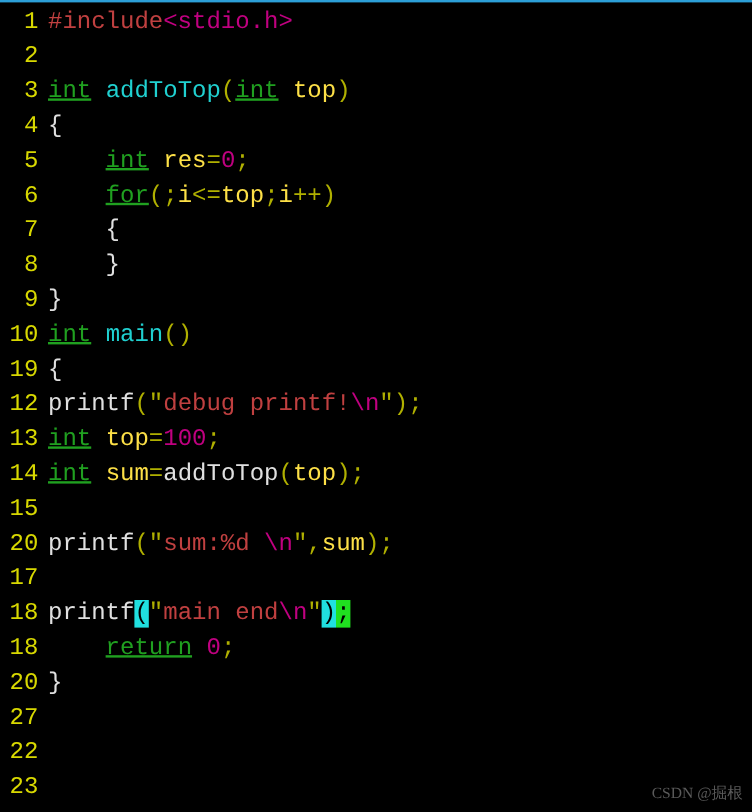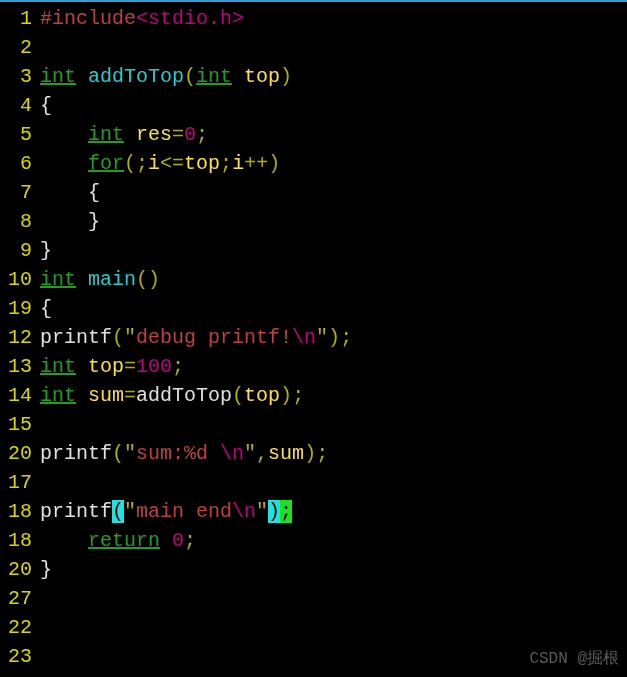--- a/index.html
+++ b/index.html
@@ -36,23 +36,23 @@
   .c-punct { color: #b0b000; }     
   .c-num   { color: #c00080; }     
   .c-str   { color: #c04040; }     
   .c-call  { color: #e0e0e0; }     
   .hl-paren { background: #20e0e0; color: #000; }
   .hl-end   { background: #20e020; color: #000; }
   .watermark {
     position: absolute;
     right: 8px;
     bottom: 6px;
-    font-size: 16px;
+    font-size: 13px;
     color: #5a5a5a;
-    font-family: Liberation Mono, monospace;
+    font-family: Liberation Serif, serif;
   }
 </style>
 </head>
 <body>
 
 <div class="top-border"></div>
 
 <div class="editor">
 
   <div class="gutter">

